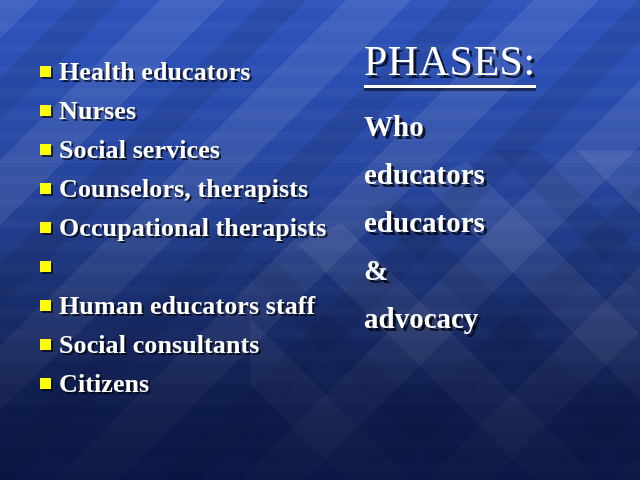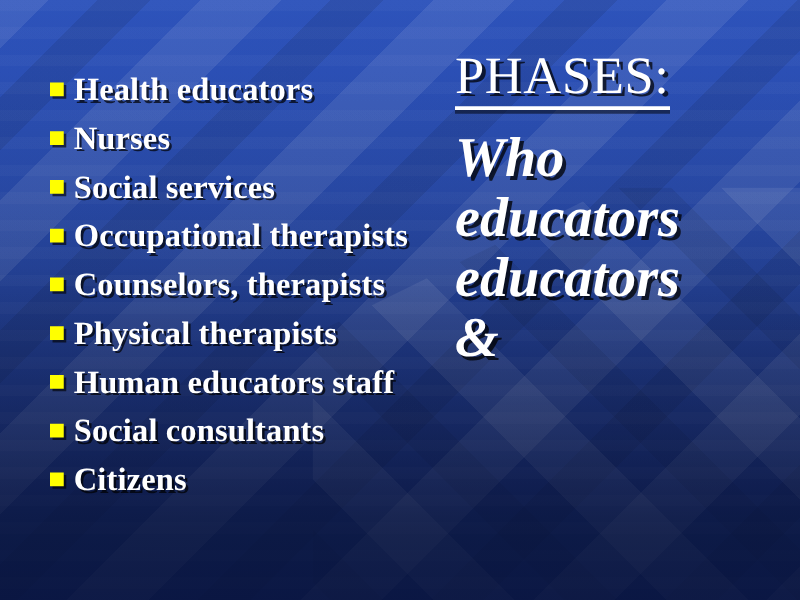--- a/index.html
+++ b/index.html
@@ -119,24 +119,23 @@
     text-shadow:3px 3px 0 rgba(0,0,0,0.72);
     display:inline-block;
     border-bottom:3px solid #ffffff;
     padding-bottom:1px;
     box-shadow:0 3px 0 rgba(0,0,0,0.5);
   }
   .subhead{
     margin-top:14px;
     color:#ffffff;
     font-weight:bold;
-    font-size:45px;
+    font-size:29px;
     line-height:48px;
     text-shadow:3px 3px 0 rgba(0,0,0,0.75);
-    font-style:italic;
   }
   .subhead .ln{display:block;}
 </style>
 </head>
 <body>
 
 <div id="slide">
 
   <div class="bg-base"></div>
   <div class="bg-bands"></div>
@@ -158,31 +157,30 @@
         <span class="bullet-text">Nurses</span>
       </div>
 
       <div class="bullet-row">
         <span class="bullet-mark"></span>
         <span class="bullet-text">Social services</span>
       </div>
 
       <div class="bullet-row">
         <span class="bullet-mark"></span>
+        <span class="bullet-text">Counselors, therapists</span>
+      </div>
+
+      <div class="bullet-row">
+        <span class="bullet-mark"></span>
         <span class="bullet-text">Occupational therapists</span>
       </div>
 
       <div class="bullet-row">
         <span class="bullet-mark"></span>
-        <span class="bullet-text">Counselors, therapists</span>
-      </div>
-
-      <div class="bullet-row">
-        <span class="bullet-mark"></span>
-        <span class="bullet-text">Physical therapists</span>
       </div>
 
       <div class="bullet-row">
         <span class="bullet-mark"></span>
         <span class="bullet-text">Human educators staff</span>
       </div>
 
       <div class="bullet-row">
         <span class="bullet-mark"></span>
         <span class="bullet-text">Social consultants</span>
@@ -197,17 +195,18 @@
 
     <div class="right-col">
       <div>
         <span class="headline">PHASES:</span>
       </div>
       <div class="subhead">
         <span class="ln">Who</span>
         <span class="ln">educators</span>
         <span class="ln">educators</span>
         <span class="ln">&amp;</span>
+        <span class="ln">advocacy</span>
       </div>
     </div>
 
   </div>
 </div>
 
 </body></html>

